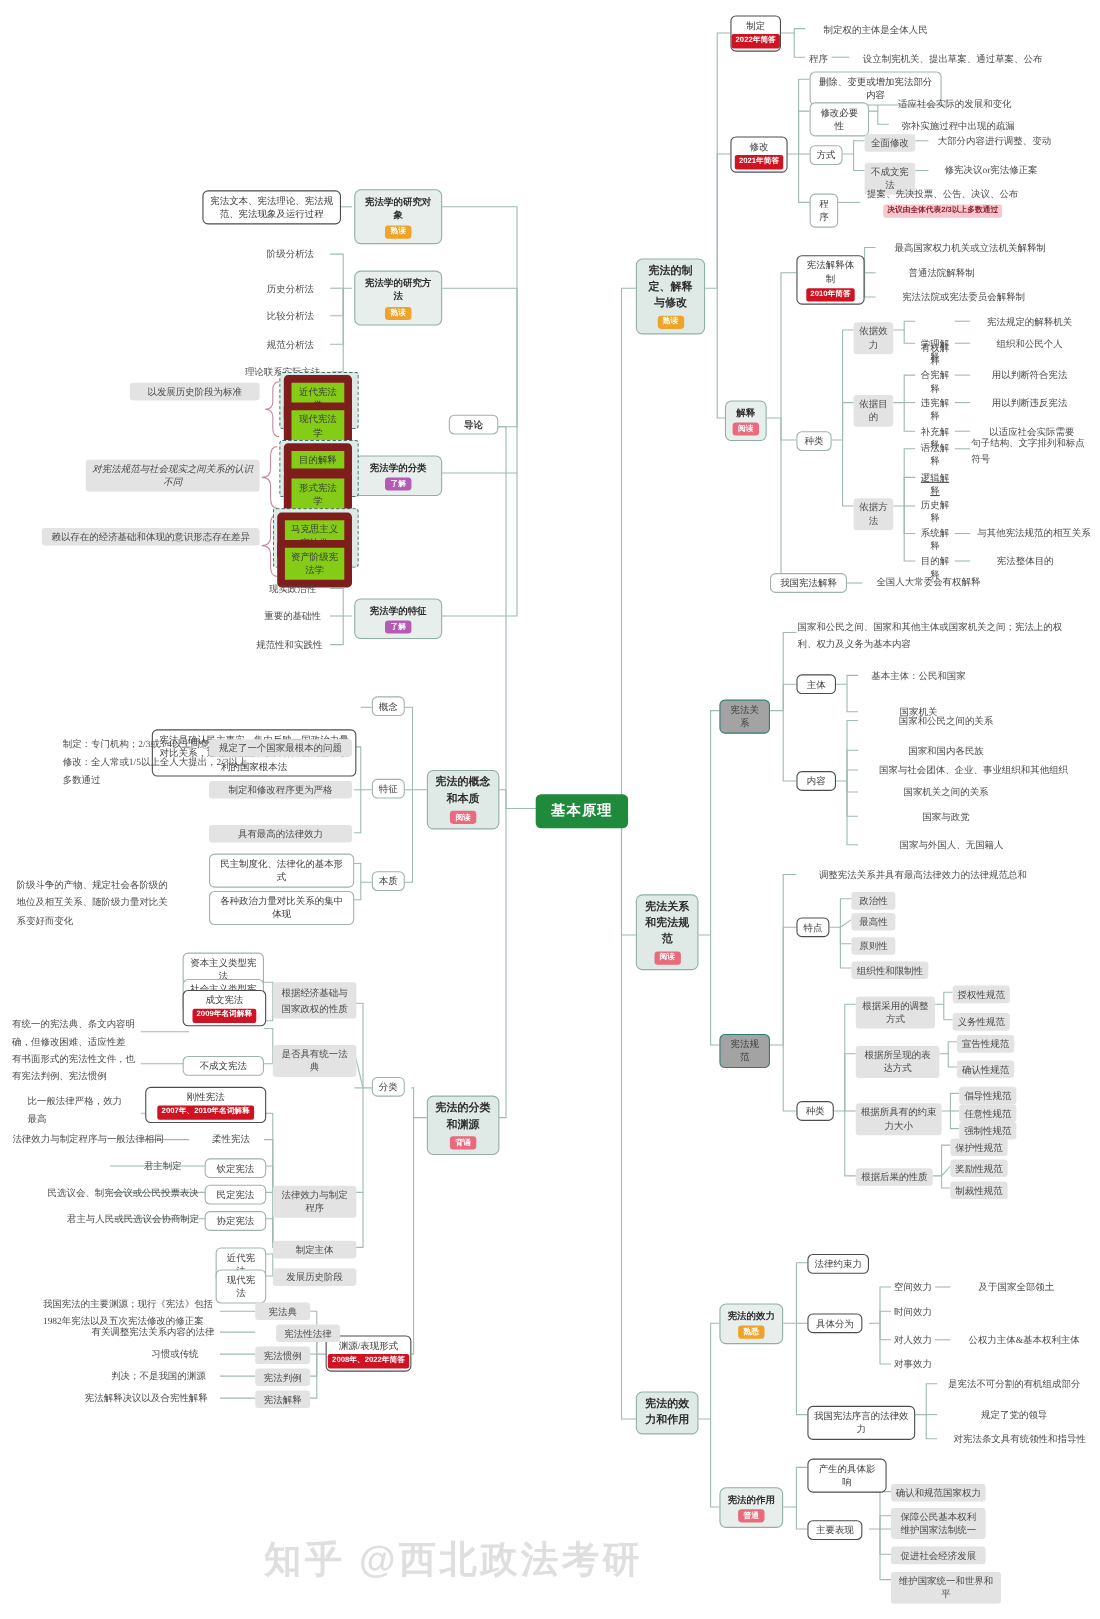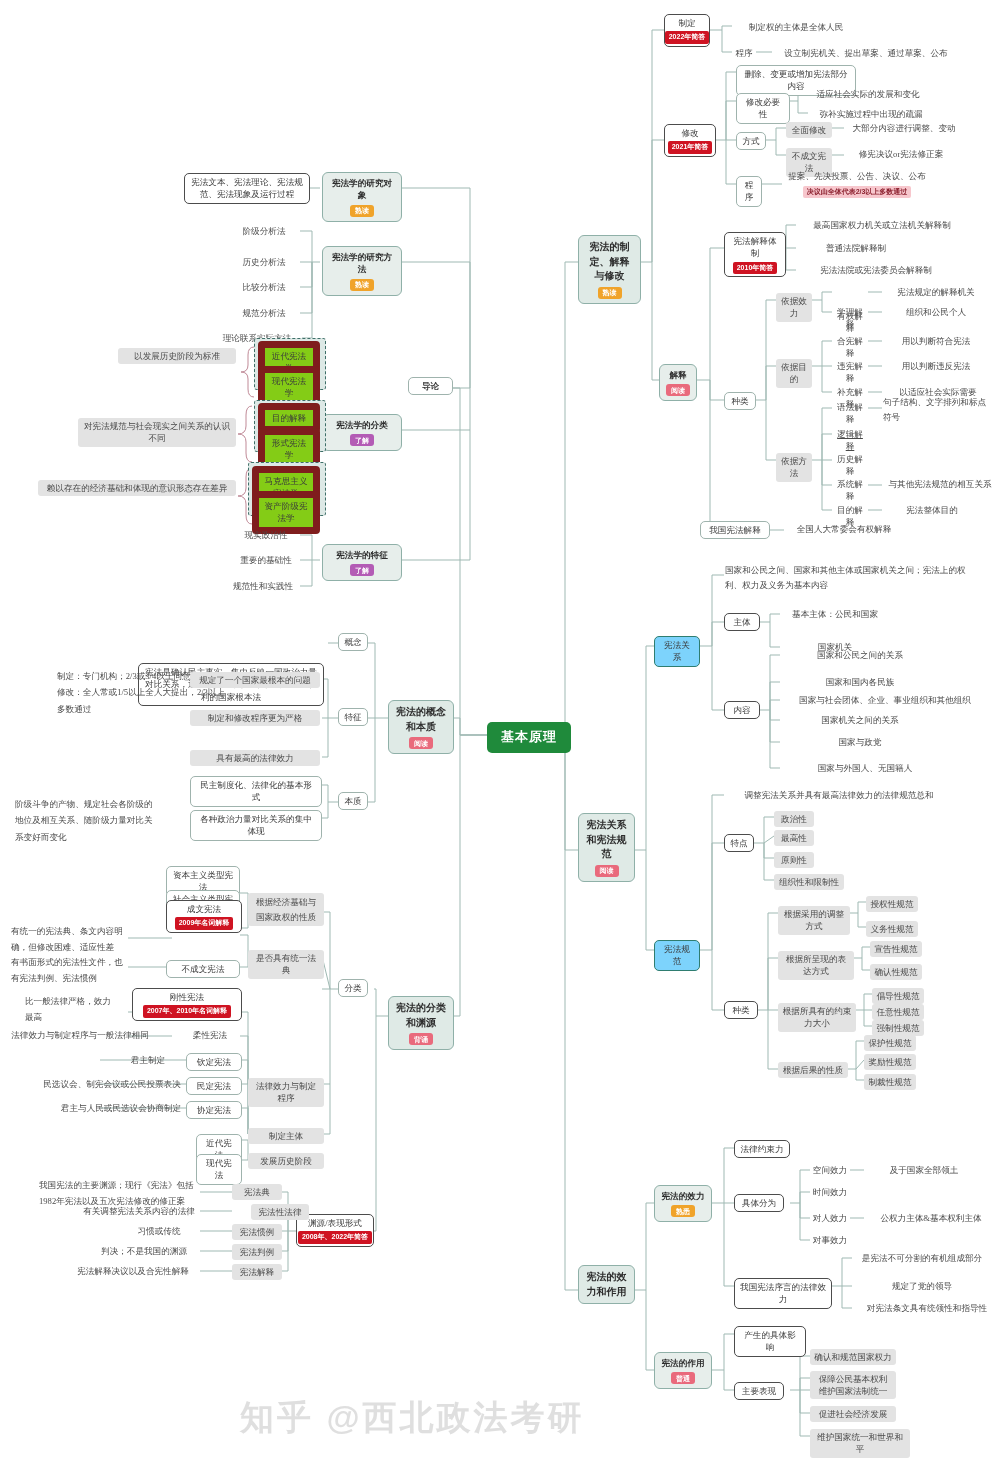--- a/index.html
+++ b/index.html
@@ -14,21 +14,21 @@
 
   
   .plain{font-size:8.6px;color:#4a4a4a;background:transparent;padding:0 1px;}
 
   
   .grey{font-size:8.6px;color:#4a4a4a;background:#e3e3e3;border-radius:3px;padding:2px 4px;}
 
   
   .ob{font-size:8.6px;border:1px solid #9fb3ad;border-radius:5px;background:#ffffff;padding:2px 5px;}
   .ob-dark{font-size:8.6px;border:1px solid #4c4c4c;border-radius:5px;background:#ffffff;padding:2px 5px;}
-  .ob-teal{font-size:8.6px;border:1.3px solid #2f7d70;border-radius:5px;background:#7dd3fc;padding:2px 5px;}
+  .ob-teal{font-size:8.6px;border:1.3px solid #2f7d70;border-radius:5px;background:#a3a3a3;padding:2px 5px;}
 
   
   .card{font-size:10px;font-weight:bold;color:#2d2d2d;background:#dfeae6;
         border:1.2px solid #8fb0a8;border-radius:6px;padding:4px 6px;}
   .card.pale{background:#e7eeeb;}
 
   
   .mint{font-size:8.6px;background:#84cc16;border:7px solid #7f1d1d;border-radius:4px;padding:2px 4px;}
 
   
@@ -317,21 +317,21 @@
       <span class="txt">以发展历史阶段为标准</span>
     </div>
 
 <div class="dashed" style="left:254px;top:400px;width:70px;height:50px;"></div>
 <div class="node mint" style="left:258px;top:403px;width:62px;">
       <span class="txt">目的解释</span>
     </div>
 <div class="node mint" style="left:258px;top:428px;width:62px;">
       <span class="txt">形式宪法学</span>
     </div>
-<div class="node grey" style="left:78px;top:418px;width:158px;">
+<div class="node grey" style="left:78px;top:418px;width:158px;font-style:italic;">
       <span class="txt">对宪法规范与社会现实之间关系的认识不同</span>
     </div>
 
 <div class="dashed" style="left:248px;top:462px;width:76px;height:52px;"></div>
 <div class="node mint" style="left:252px;top:466px;width:68px;">
       <span class="txt">马克思主义宪法学</span>
     </div>
 <div class="node mint" style="left:252px;top:491px;width:68px;">
       <span class="txt">资产阶级宪法学</span>
     </div>

